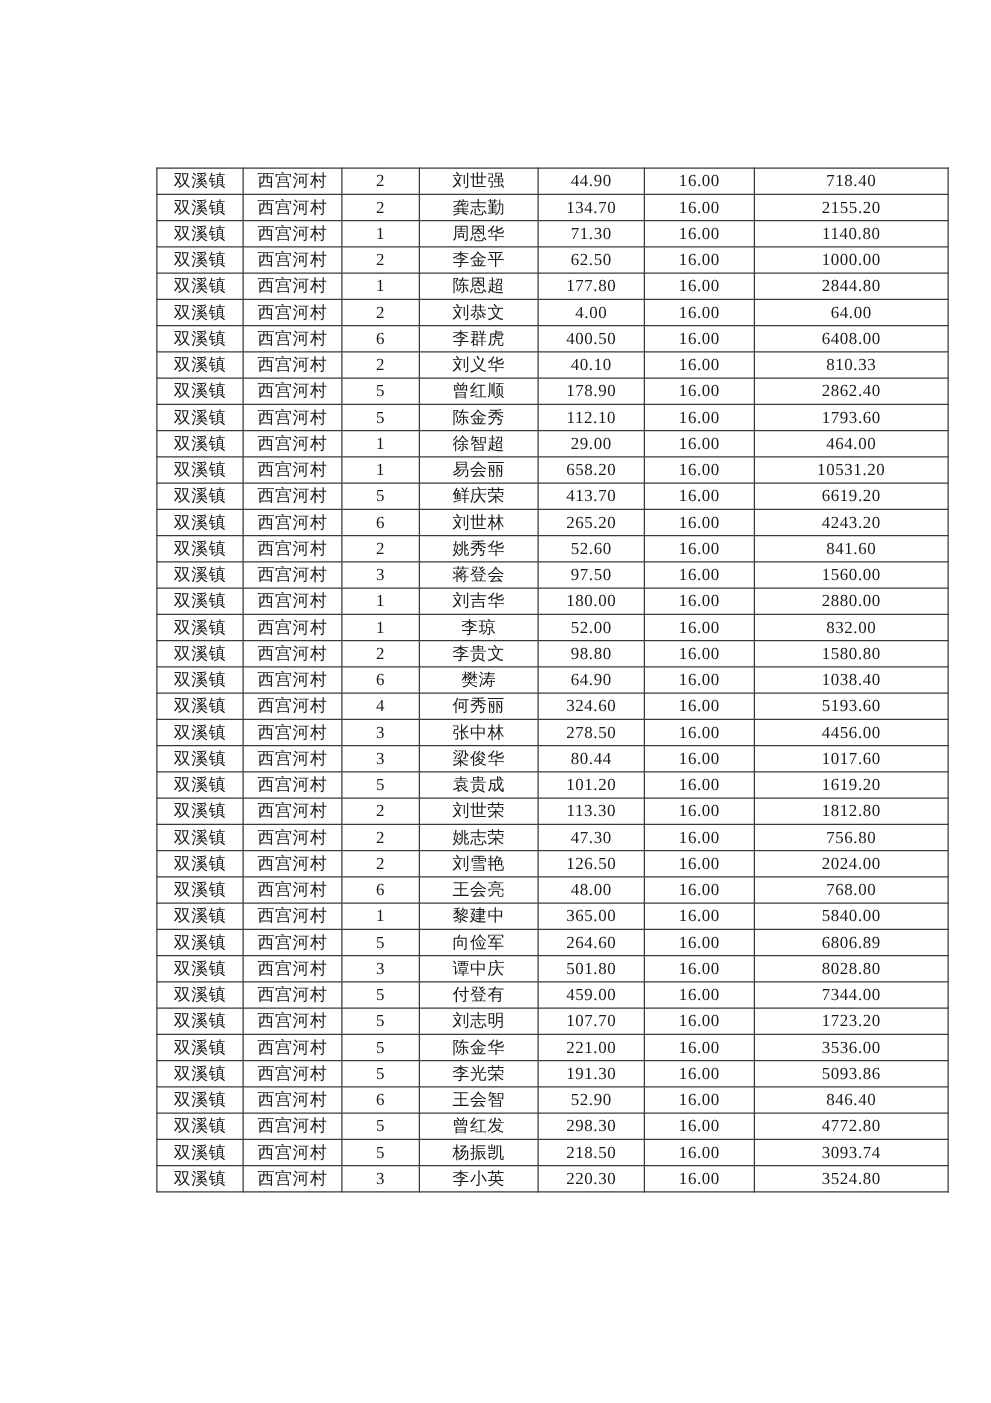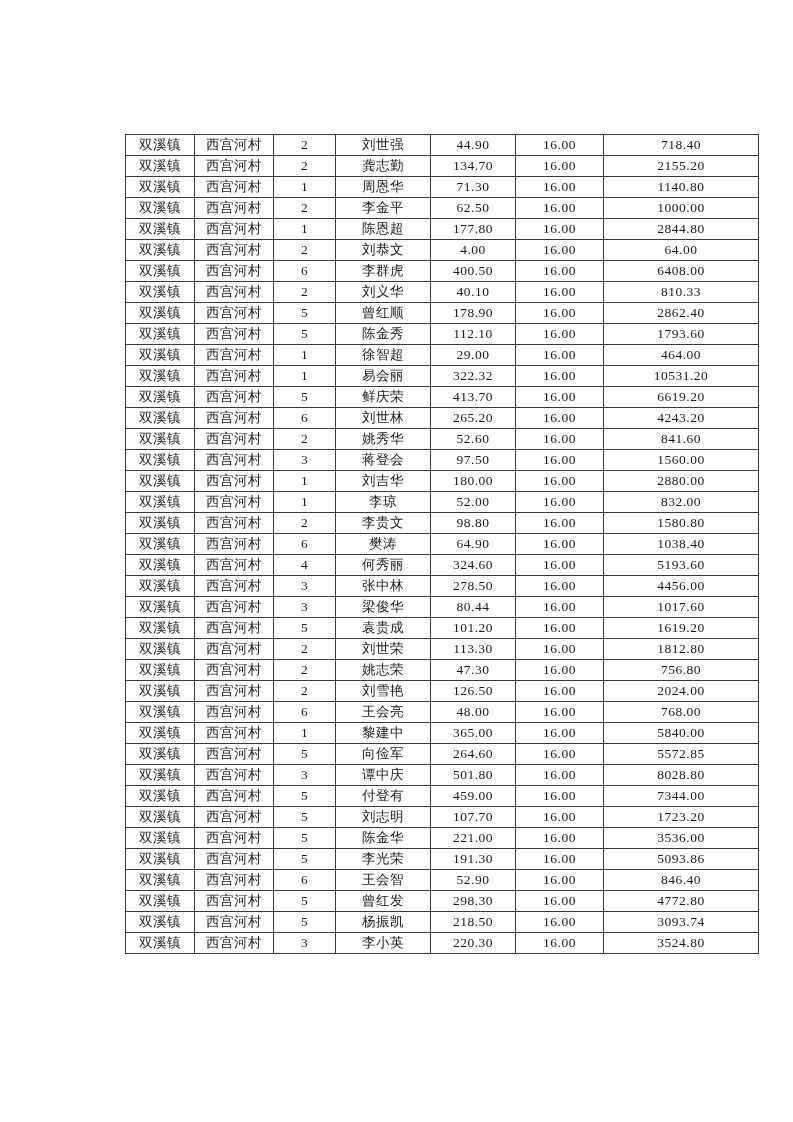--- a/index.html
+++ b/index.html
@@ -157,21 +157,21 @@
           <td>徐智超</td>
           <td>29.00</td>
           <td>16.00</td>
           <td>464.00</td>
         </tr>
         <tr>
           <td>双溪镇</td>
           <td>西宫河村</td>
           <td>1</td>
           <td>易会丽</td>
-          <td>322.32</td>
+          <td>658.20</td>
           <td>16.00</td>
           <td>10531.20</td>
         </tr>
         <tr>
           <td>双溪镇</td>
           <td>西宫河村</td>
           <td>5</td>
           <td>鲜庆荣</td>
           <td>413.70</td>
           <td>16.00</td>
@@ -321,21 +321,21 @@
           <td>16.00</td>
           <td>5840.00</td>
         </tr>
         <tr>
           <td>双溪镇</td>
           <td>西宫河村</td>
           <td>5</td>
           <td>向俭军</td>
           <td>264.60</td>
           <td>16.00</td>
-          <td>5572.85</td>
+          <td>6806.89</td>
         </tr>
         <tr>
           <td>双溪镇</td>
           <td>西宫河村</td>
           <td>3</td>
           <td>谭中庆</td>
           <td>501.80</td>
           <td>16.00</td>
           <td>8028.80</td>
         </tr>

